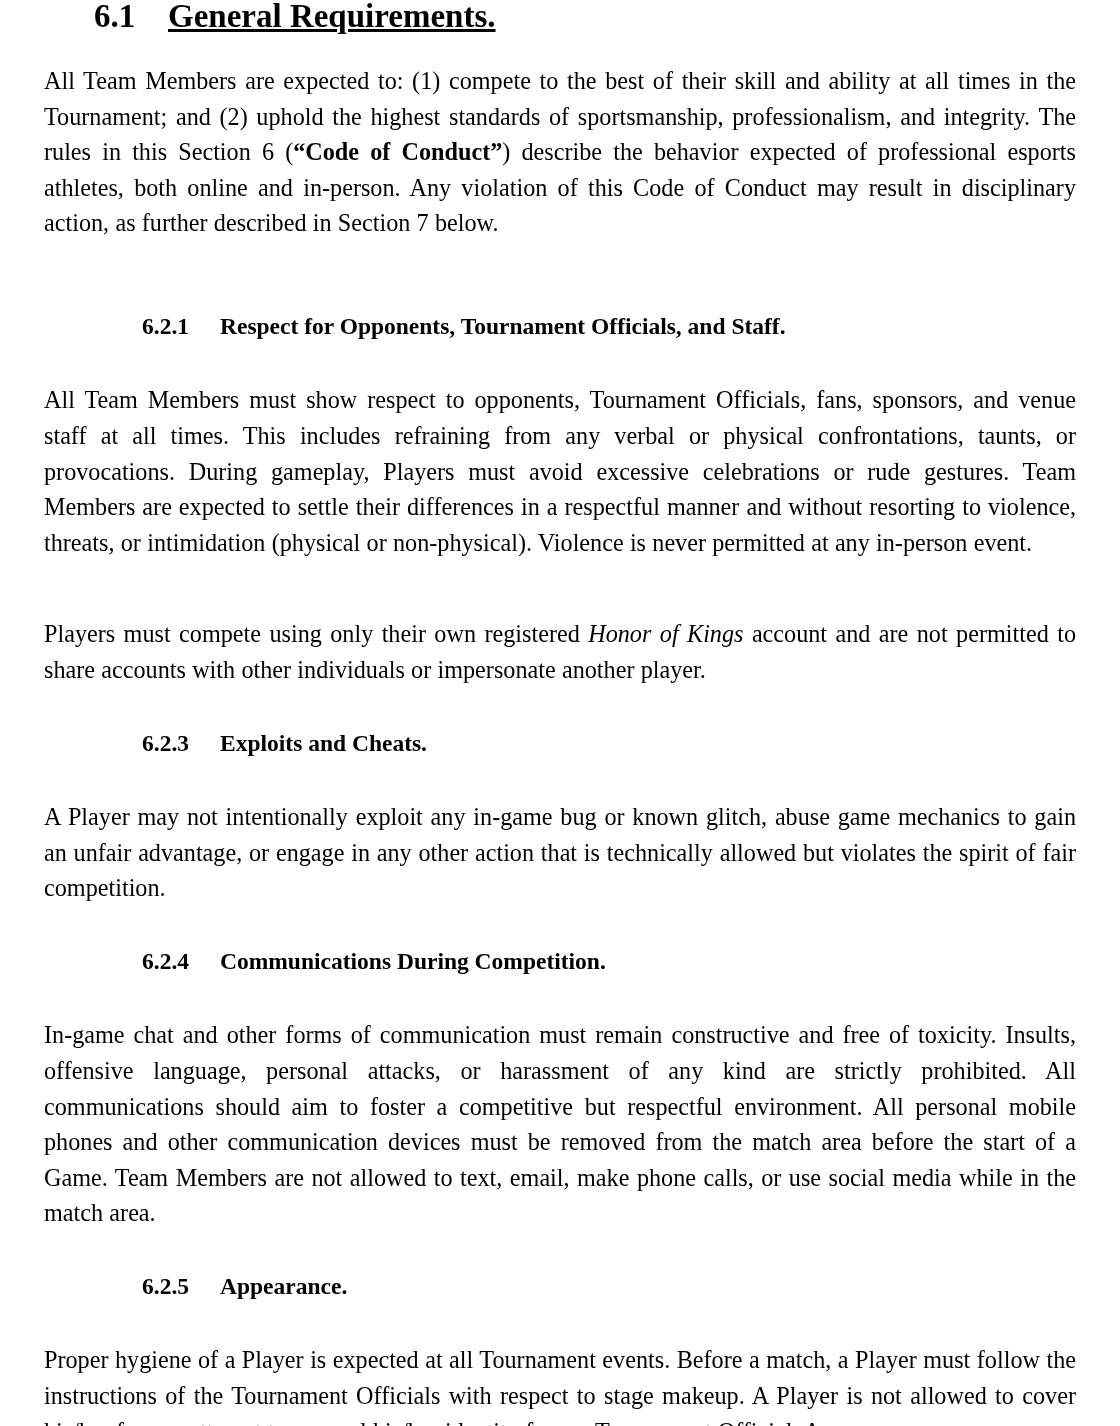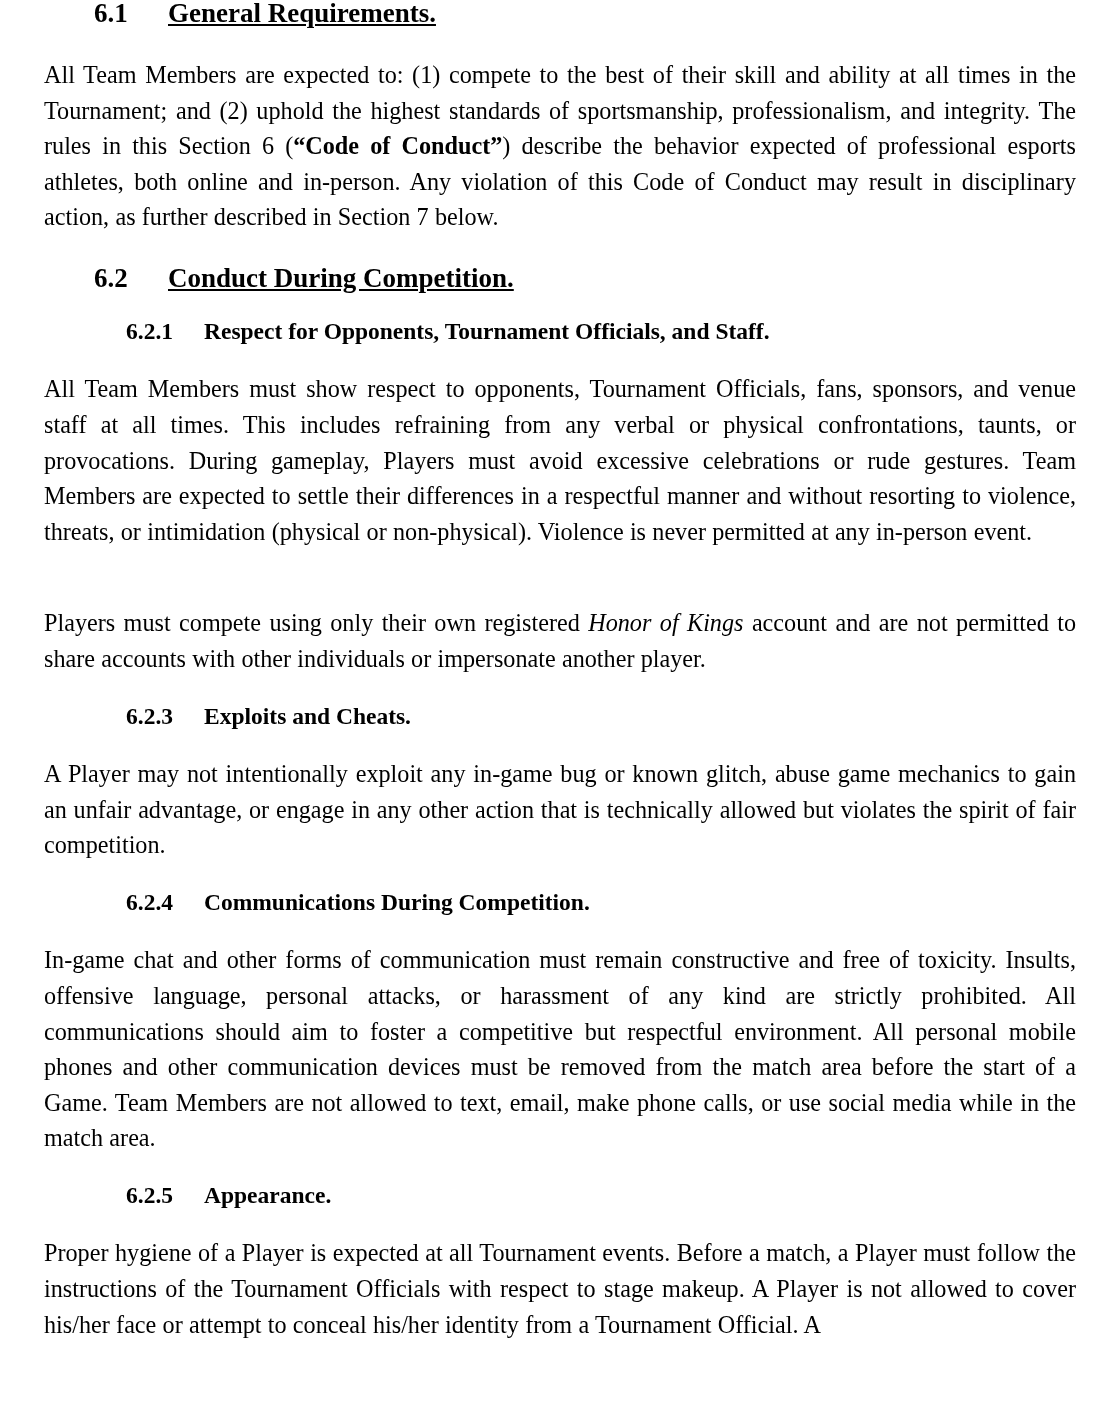--- a/index.html
+++ b/index.html
@@ -17,42 +17,42 @@
   .page {
     width: 1120px;
     height: 1426px;
     position: relative;
     box-sizing: border-box;
     padding: 0px 44px 0px 44px;
   }
 
   
   .h2 {
-    font-size: 27px;
+    font-size: 33px;
     font-weight: bold;
     line-height: 1.0;
     margin: 0;
     padding: 0;
     display: flex;
     align-items: baseline;
   }
   .h2 .num {
     margin-left: 50px;
     width: 74px;
     flex: 0 0 auto;
   }
   .h2 .ttl {
     text-decoration: underline;
   }
 
   .h3 {
     font-size: 23.5px;
     font-weight: bold;
     line-height: 1.0;
-    margin: 0;
+    margin: 16px;
     padding: 0;
     display: flex;
     align-items: flex-start;
   }
   .h3 .num {
     margin-left: 82px;
     width: 78px;
     flex: 0 0 auto;
   }
 
@@ -84,24 +84,20 @@
     <span class="num">6.1</span>
     <span class="ttl">General Requirements.</span>
   </div>
 
   <div class="sp-after-h2"></div>
 
   <p class="body"><span>All Team Members are expected to: (1) compete to the best of their skill and ability at all times in the Tournament; and (2) uphold the highest standards of sportsmanship, professionalism, and integrity.  The rules in this Section 6 (</span><b>“Code of Conduct”</b><span>) describe the behavior expected of professional esports athletes, both online and in-person.  Any violation of this Code of Conduct may result in disciplinary action, as further described in Section 7 below.</span></p>
 
   <div class="sp-before-h2"></div>
 
-  <div class="h2">
-    <span class="num">6.2</span>
-    <span class="ttl">Conduct During Competition.</span>
-  </div>
 
   <div class="sp-before-h3"></div>
 
   <div class="h3">
     <span class="num">6.2.1</span>
     <span>Respect for Opponents, Tournament Officials, and Staff.</span>
   </div>
 
   <div class="sp-after-h3"></div>
 

